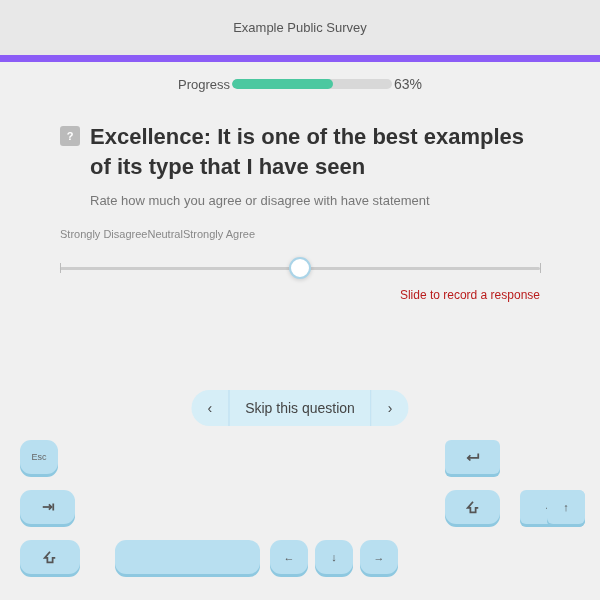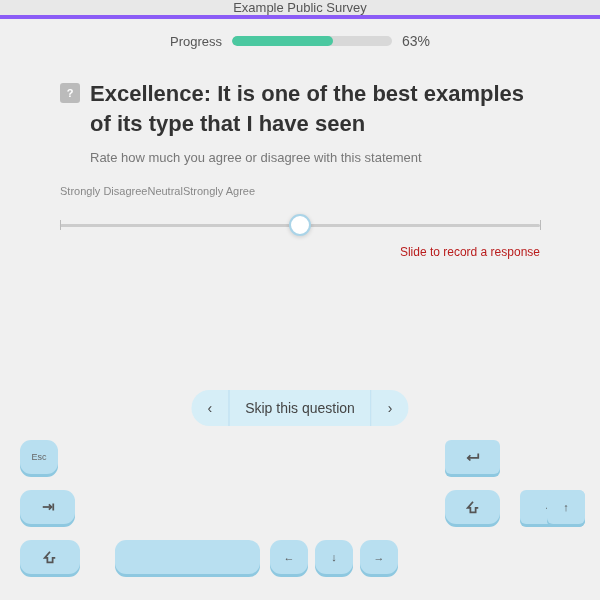--- a/index.html
+++ b/index.html
@@ -9,32 +9,32 @@
       background: #f0f0f0;
       font-family: -apple-system, BlinkMacSystemFont, 'Segoe UI', sans-serif;
       overflow: hidden;
       position: relative;
     }
 
     
     .top-bar {
       background: #e8e8e8;
       text-align: center;
-      padding: 0;
+      padding: 20px;
       font-size: 13px;
       color: #555;
-      border-bottom: 4px solid #8b5cf6;
+      border-bottom: 7px solid #8b5cf6;
     }
 
     
     .progress-row {
       display: flex;
       align-items: center;
       justify-content: center;
-      gap: 10px;
+      gap: 2px;
       padding: 14px 0 10px;
     }
     .progress-label {
       font-size: 13px;
       color: #555;
     }
     .progress-bar-bg {
       width: 160px;
       height: 10px;
       background: #d8d8d8;
@@ -248,21 +248,21 @@
   <span class="progress-pct">63%</span>
 </div>
 
 <div class="main-content">
 
   <div class="question-header">
     <div class="question-badge">?</div>
     <div class="question-text">Excellence: It is one of the best examples of its type that I have seen</div>
   </div>
 
-  <div class="question-subtitle">Rate how much you agree or disagree with this statement</div>
+  <div class="question-subtitle">Rate how much you agree or disagree with have statement</div>
 
   <div class="slider-section">
     <div class="slider-labels">
       <span>Strongly Disagree</span>
       <span>Neutral</span>
       <span>Strongly Agree</span>
     </div>
     <div class="slider-track-container">
       <div class="slider-track">
         <div class="slider-tick" style="left: 0%;"></div>

